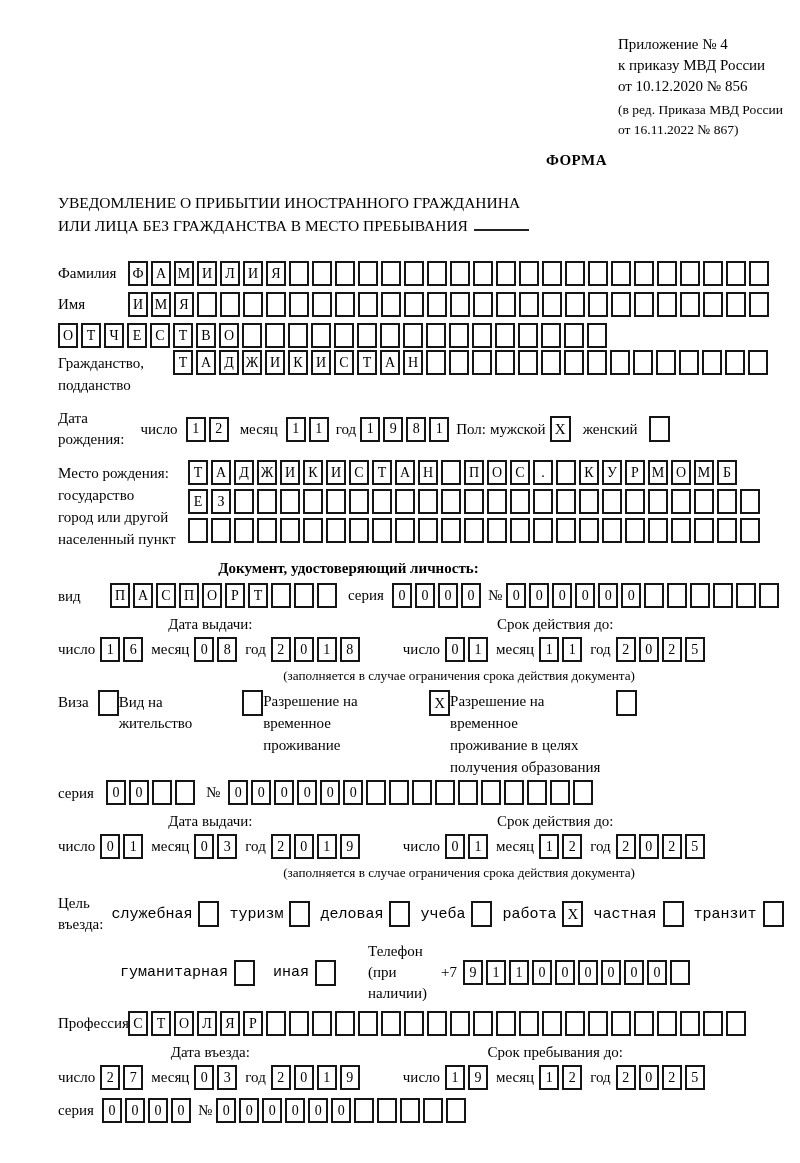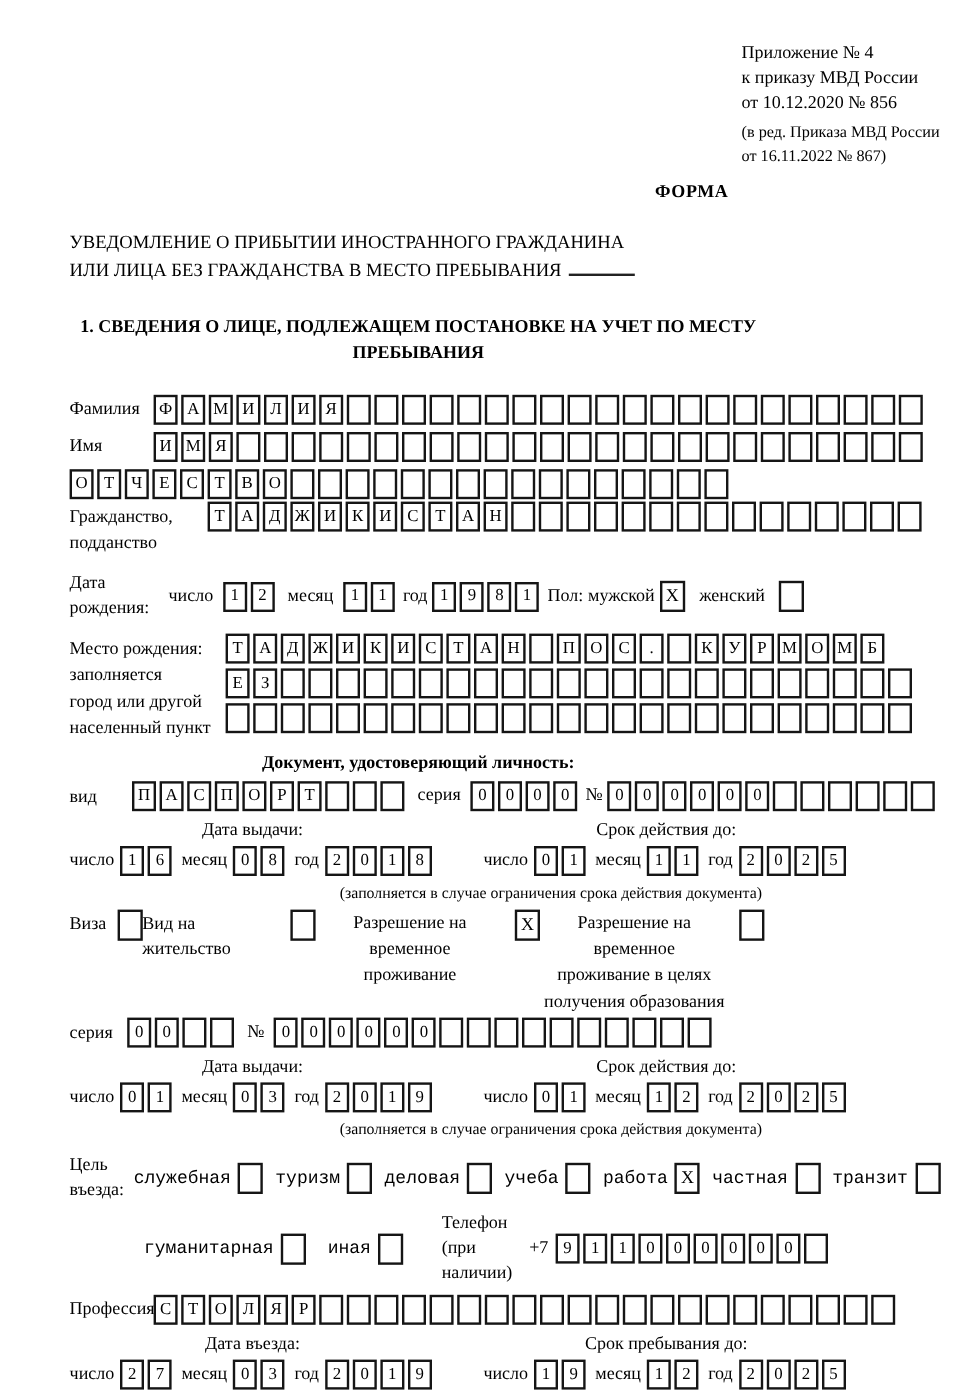--- a/index.html
+++ b/index.html
@@ -54,21 +54,21 @@
   .dcol .dtitle { text-align:center; margin-bottom:2px; }
   .dg { display:flex; align-items:center; white-space:nowrap; }
   .dg .dlbl { margin:0 5px; }
   .dg .dlbl:first-child { margin-left:0; }
   .note { text-align:right; font-size:13.2px; padding-right:4px; margin-top:3px; }
 
   .intro { margin-top:10px; line-height:25px; }
   .optrow { display:flex; justify-content:space-between; align-items:flex-start; margin-top:4px; padding-right:2px; }
   .opt { display:flex; align-items:flex-start; }
   .opt .optlab { margin-right:9px; padding-top:2px; }
-  .optlines { text-align:center; line-height:22px; margin-right:9px;font-family:Liberation Serif, serif; }
+  .optlines { line-height:22px; margin-right:9px;font-family:Liberation Serif, serif; }
 
   .purrow { display:flex; align-items:center; margin-top:10px; }
   .purrow .po { display:flex; align-items:center; margin-right:10px; }
   .purrow .po .plab { margin-right:6px;font-family:Liberation Mono, monospace; }
 </style>
 </head>
 <body>
 
 <div class="page">
 
@@ -81,21 +81,20 @@
       <div>от 16.11.2022 № 867)</div>
     </div>
   </div>
   <div class="forma">ФОРМА</div>
 
   <div class="title">
     <div>УВЕДОМЛЕНИЕ О ПРИБЫТИИ ИНОСТРАННОГО ГРАЖДАНИНА</div>
     <div><span>ИЛИ ЛИЦА БЕЗ ГРАЖДАНСТВА В МЕСТО ПРЕБЫВАНИЯ</span><span class="blank"></span></div>
   </div>
 
-  <div class="sec-heading">1. СВЕДЕНИЯ О ЛИЦЕ, ПОДЛЕЖАЩЕМ ПОСТАНОВКЕ НА УЧЕТ ПО МЕСТУ ПРЕБЫВАНИЯ</div>
 
   <div class="frow" style="margin-top:24px;">
     <div class="flabel w70">Фамилия</div>
     <span class="cellrow">
         <span class="cell">Ф</span>
         <span class="cell">А</span>
         <span class="cell">М</span>
         <span class="cell">И</span>
         <span class="cell">Л</span>
         <span class="cell">И</span>
@@ -244,21 +243,21 @@
     <span class="gap4">Пол:</span>
     <span class="gap4">мужской</span>
     <span class="cbox gap4">X</span>
     <span class="gap12">женский</span>
     <span class="cbox gap12"></span>
   </div>
 
   <div class="frow" style="margin-top:10px;">
     <div class="flabel w130 lbl2">
       <div>Место рождения:</div>
-      <div>заполняется</div>
+      <div>государство</div>
       <div>город или другой</div>
       <div>населенный пункт</div>
     </div>
     <div class="stack">
       <span class="cellrow">
           <span class="cell">Т</span>
           <span class="cell">А</span>
           <span class="cell">Д</span>
           <span class="cell">Ж</span>
           <span class="cell">И</span>

